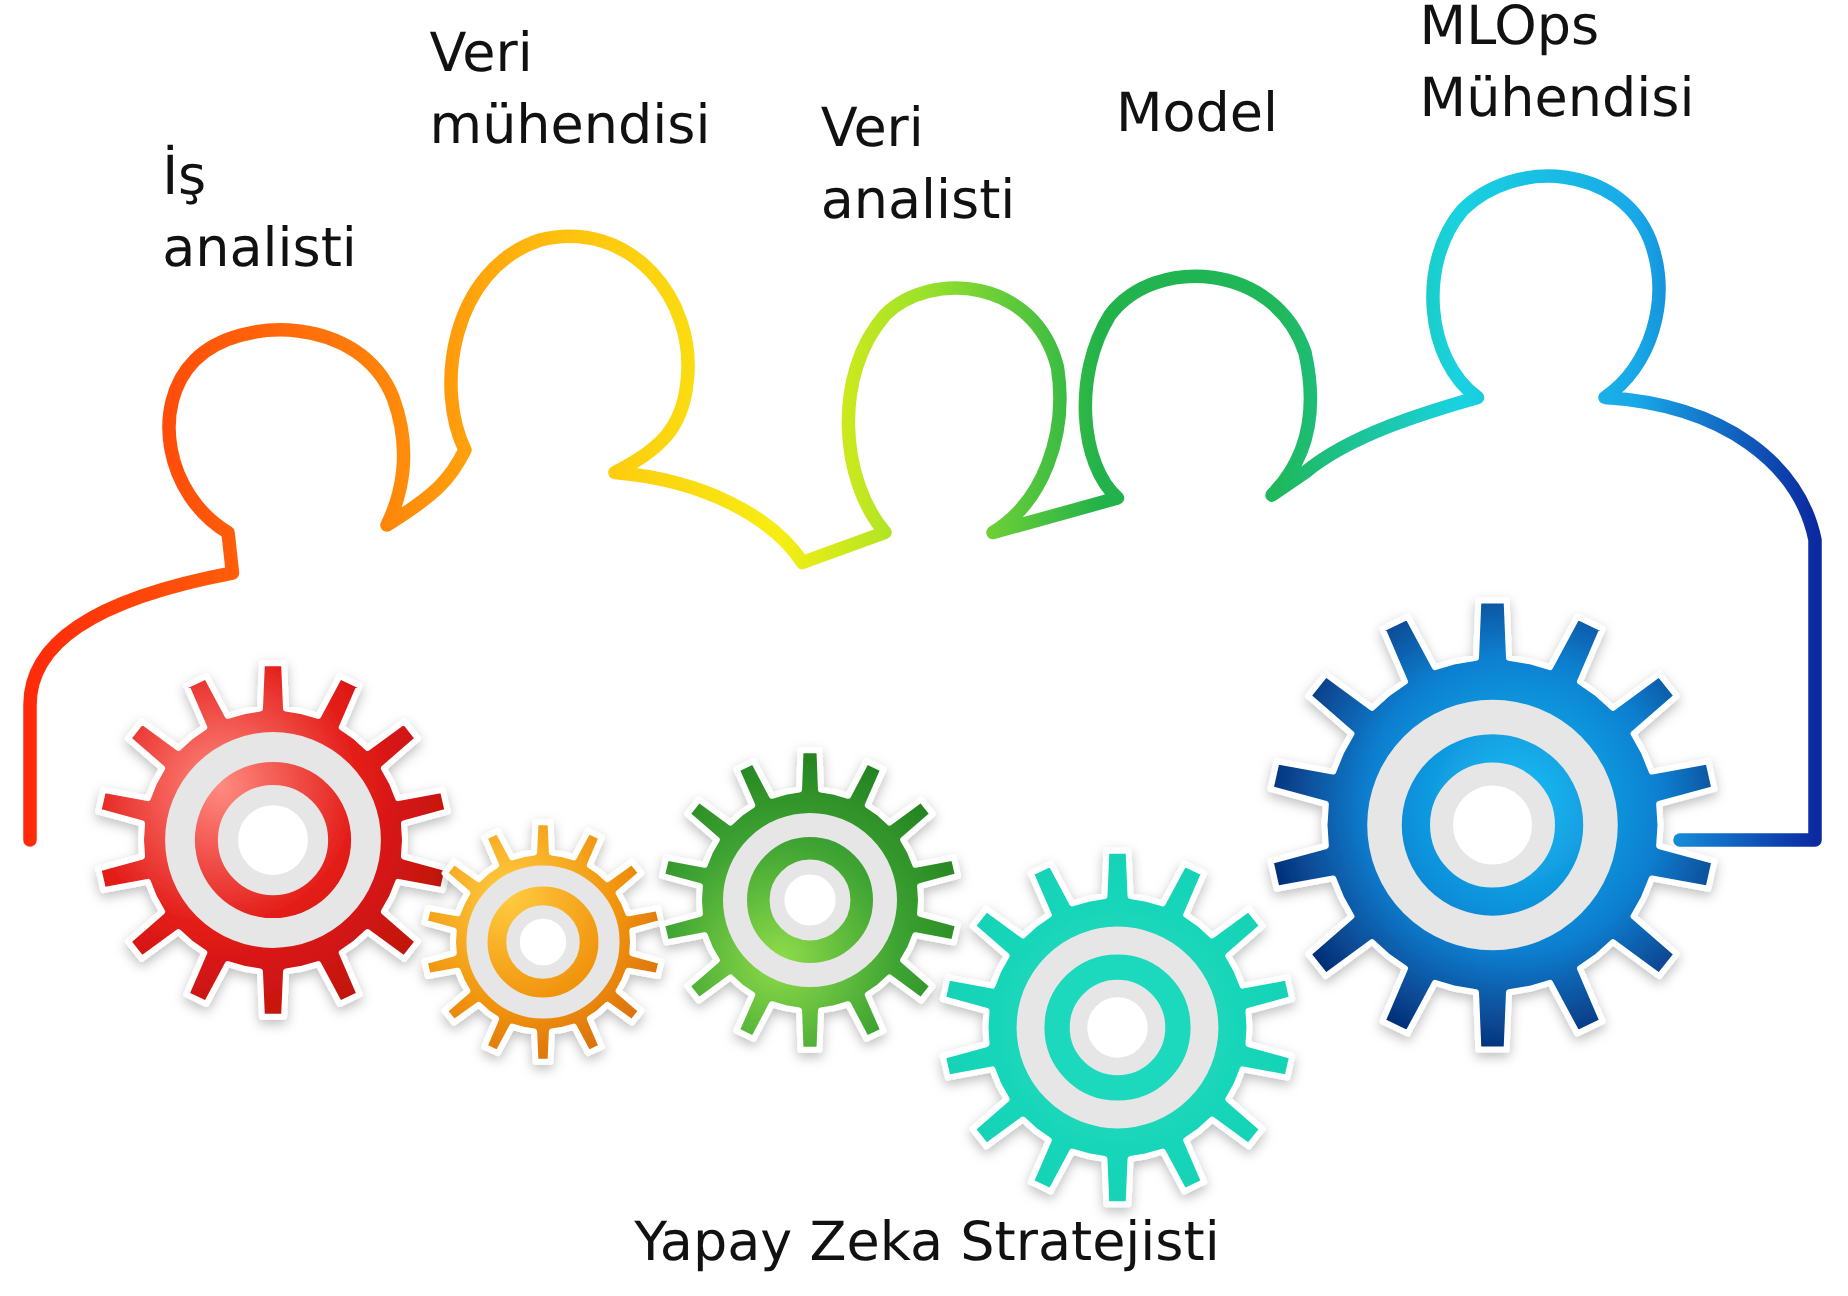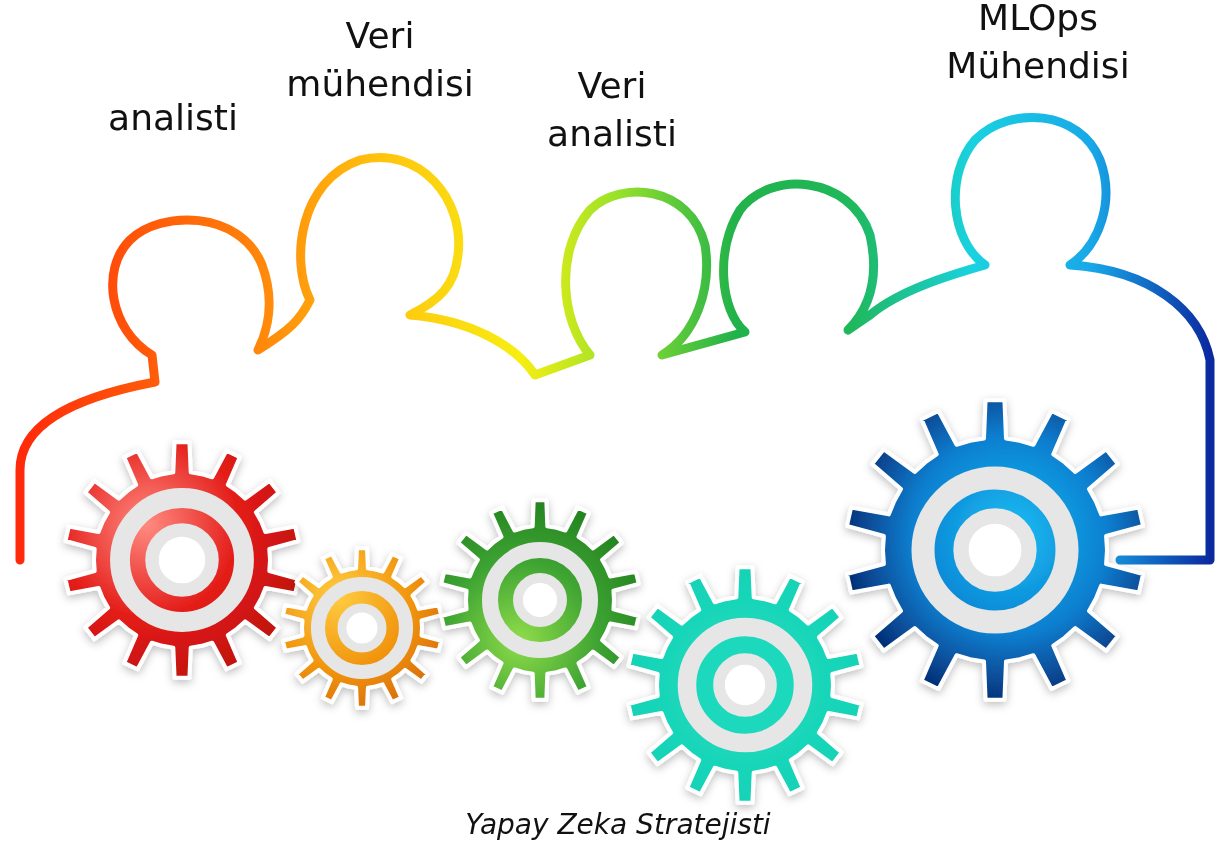--- a/index.html
+++ b/index.html
@@ -1,23 +1,23 @@
 <!DOCTYPE html>
 <html><head>
 <meta charset="utf-8">
 <style>
   html, body { margin: 0; padding: 0; background: #ffffff; }
   body { width: 1232px; height: 864px; overflow: hidden; position: relative;
          font-family: "DejaVu Sans", "Liberation Sans", sans-serif; }
   #stage { position: absolute; left: 0; top: 0; width: 1232px; height: 864px; }
-  .label { position: absolute; text-align: center; color: #111; font-size: 36px;
+  .label { position: absolute; color: #111; font-size: 36px;
            line-height: 48px; white-space: nowrap; transform: translateX(-50%); }
   .label span { display: block; }
   .bottom-label { position: absolute; left: 618px; top: 808px; transform: translateX(-50%);
-                  font-size: 28px; color: #111; white-space: nowrap; font-style: italic; }
+                  font-size: 36px; color: #111; white-space: nowrap; }
 </style>
 </head>
 <body>
 
 <div id="stage">
   <svg width="1232" height="864" viewBox="0 0 1232 864">
     <defs>
       <linearGradient id="outlineGrad" x1="0" y1="0" x2="1" y2="0">
         <stop offset="0" stop-color="#ff2a0a"></stop>
         <stop offset="0.18" stop-color="#ff7a0a"></stop>
@@ -90,30 +90,32 @@
         <circle r="26" fill="#ffffff" stroke="#e6e6e6" stroke-width="11.700000000000001"></circle>
       </g>
     <g filter="url(#shadow)" transform="translate(995,550)">
         <path d="M-24.9 -109.2 L-11.0 -111.5 L-9.4 -149.7 L9.4 -149.7 L11.0 -111.5 L24.9 -109.2 L24.9 -109.2 L38.4 -105.2 L56.5 -139.0 L73.4 -130.8 L58.3 -95.6 L69.8 -87.6 L69.8 -87.6 L80.3 -78.1 L111.2 -100.7 L122.9 -86.0 L94.0 -60.9 L100.9 -48.6 L100.9 -48.6 L106.2 -35.6 L143.9 -42.5 L148.0 -24.1 L111.1 -14.0 L112.0 0.0 L112.0 0.0 L111.1 14.0 L148.0 24.1 L143.9 42.5 L106.2 35.6 L100.9 48.6 L100.9 48.6 L94.0 60.9 L122.9 86.0 L111.2 100.7 L80.3 78.1 L69.8 87.6 L69.8 87.6 L58.3 95.6 L73.4 130.8 L56.5 139.0 L38.4 105.2 L24.9 109.2 L24.9 109.2 L11.0 111.5 L9.4 149.7 L-9.4 149.7 L-11.0 111.5 L-24.9 109.2 L-24.9 109.2 L-38.4 105.2 L-56.5 139.0 L-73.4 130.8 L-58.3 95.6 L-69.8 87.6 L-69.8 87.6 L-80.3 78.1 L-111.2 100.7 L-122.9 86.0 L-94.0 60.9 L-100.9 48.6 L-100.9 48.6 L-106.2 35.6 L-143.9 42.5 L-148.0 24.1 L-111.1 14.0 L-112.0 0.0 L-112.0 0.0 L-111.1 -14.0 L-148.0 -24.1 L-143.9 -42.5 L-106.2 -35.6 L-100.9 -48.6 L-100.9 -48.6 L-94.0 -60.9 L-122.9 -86.0 L-111.2 -100.7 L-80.3 -78.1 L-69.8 -87.6 L-69.8 -87.6 L-58.3 -95.6 L-73.4 -130.8 L-56.5 -139.0 L-38.4 -105.2 L-24.9 -109.2 Z" fill="url(#gBlue)" stroke="#ffffff" stroke-width="4" stroke-linejoin="round"></path>
         <circle r="72" fill="none" stroke="#e6e6e6" stroke-width="23.04"></circle>
         <circle r="34" fill="#ffffff" stroke="#e6e6e6" stroke-width="15.3"></circle>
       </g>
   </svg>
 
   <div class="label" style="left:173px; top:94px;">
+    <span>İş</span>
     <span>analisti</span>
   </div>
   <div class="label" style="left:380px; top:12px;">
     <span>Veri</span>
     <span>mühendisi</span>
   </div>
   <div class="label" style="left:612px; top:62px;">
     <span>Veri</span>
     <span>analisti</span>
   </div>
   <div class="label" style="left:798px; top:52px;">
+    <span>Model</span>
   </div>
   <div class="label" style="left:1038px; top:-6px;">
     <span>MLOps</span>
     <span>Mühendisi</span>
   </div>
   <div class="bottom-label">Yapay Zeka Stratejisti</div>
 </div>
 
 </body></html>

